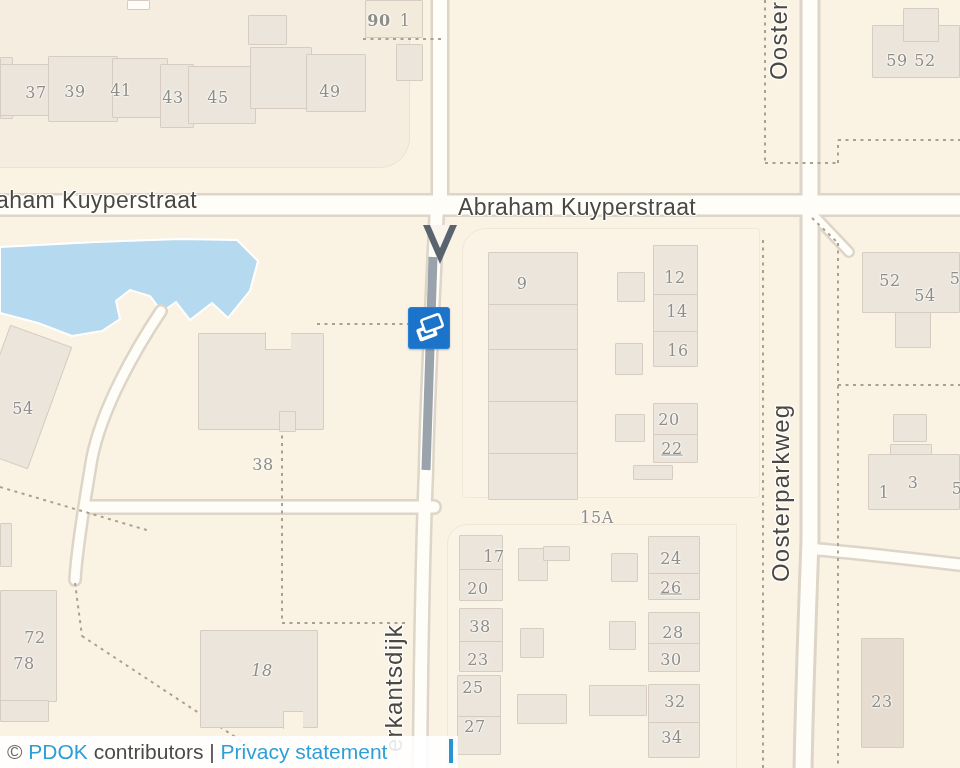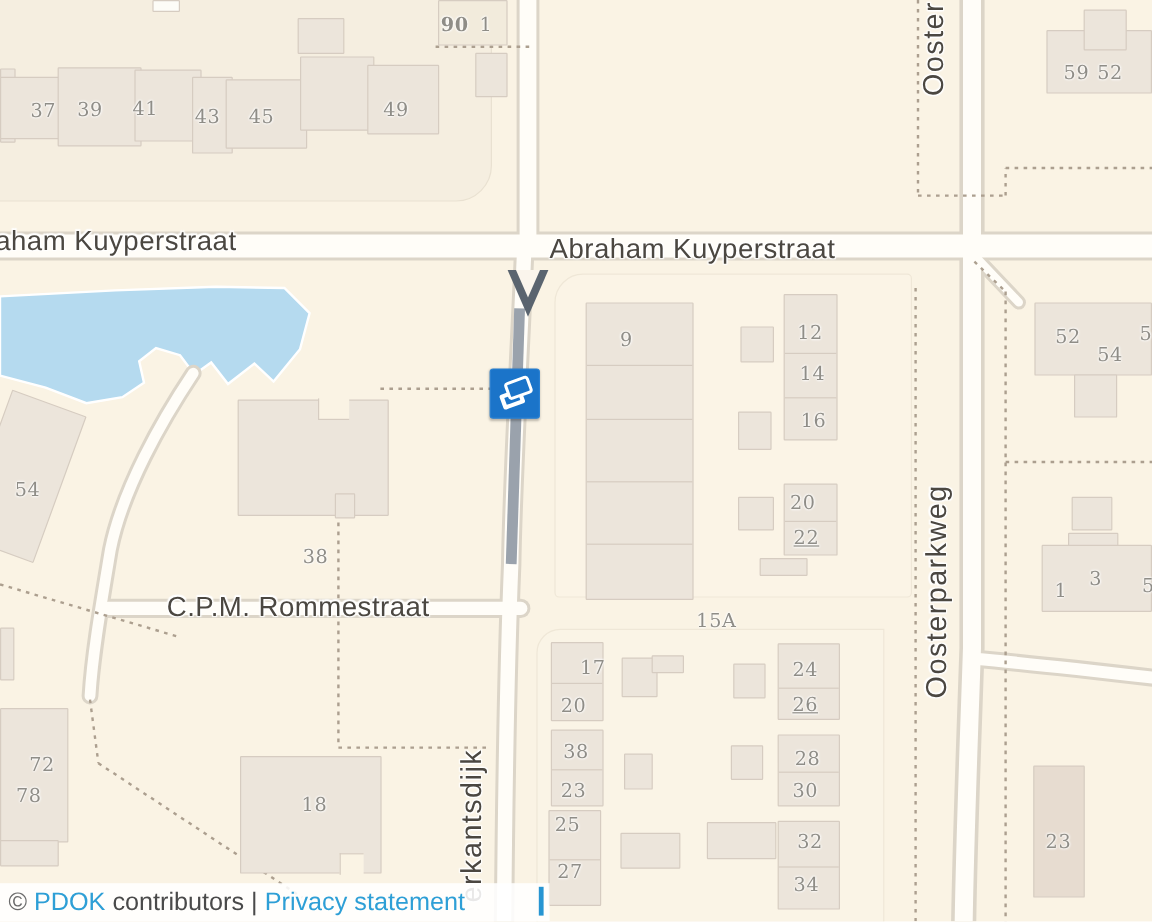--- a/index.html
+++ b/index.html
@@ -192,27 +192,26 @@
       <span class="hn" style="left: 473px; top: 687px;">25</span>
       <span class="hn" style="left: 475px; top: 726px;">27</span>
       <span class="hn" style="left: 671px; top: 558px;">24</span>
       <span class="hn" style="left: 671px; top: 587px; text-decoration: underline;">26</span>
       <span class="hn" style="left: 673px; top: 632px;">28</span>
       <span class="hn" style="left: 671px; top: 659px;">30</span>
       <span class="hn" style="left: 675px; top: 701px;">32</span>
       <span class="hn" style="left: 672px; top: 737px;">34</span>
       <span class="hn" style="left: 35px; top: 637px;">72</span>
       <span class="hn" style="left: 24px; top: 663px;">78</span>
-      <span class="hn" style="left: 262px; top: 670px;">18</span>
+      <span class="hn" style="left: 262px; top: 670px; font-style: italic;">18</span>
       <span class="hn" style="left: 882px; top: 701px;">23</span>
     </div>
 
   <div class="slabel" style="left:-4px;top:187px;">aham Kuyperstraat</div>
   <div class="slabel" style="left:458px;top:194px;">Abraham Kuyperstraat</div>
-  <div class="slabel" style="left:139px;top:492px;">C.P.M. Rommestraat</div>
   <div class="vlabel" style="left:793px;top:52px;">Ooster</div>
   <div class="vlabel" style="left:795px;top:554px;">Oosterparkweg</div>
   <div class="vlabel" style="left:408px;top:724px;">erkantsdijk</div>
 
   <div id="marker">
     <svg width="40" height="40" viewBox="0 0 40 40">
       <g transform="rotate(-20 20 20)">
         <rect x="7" y="17" width="19" height="13" rx="2" fill="#ffffff"></rect>
         <rect x="10.5" y="20.5" width="12" height="6" fill="#1b74c9"></rect>
         <rect x="15" y="10" width="19" height="13" rx="2" fill="#1b74c9" stroke="#ffffff" stroke-width="2.5"></rect>

